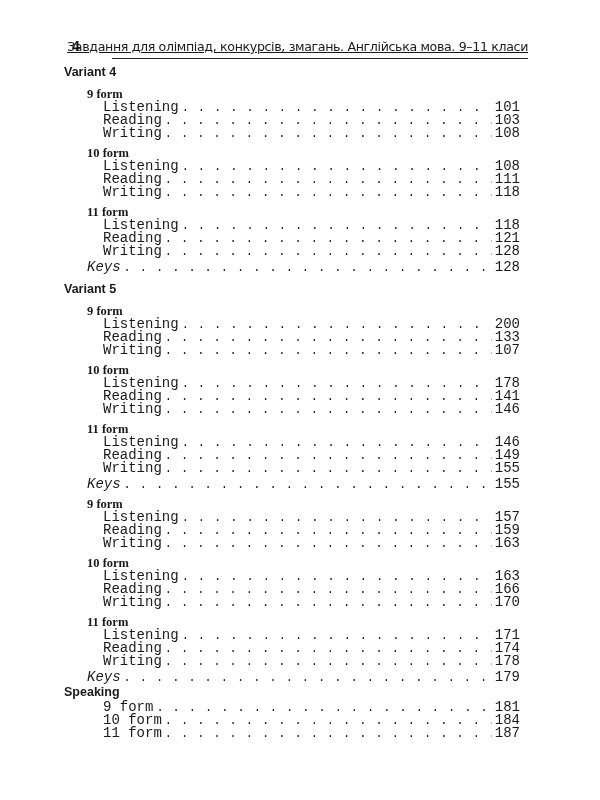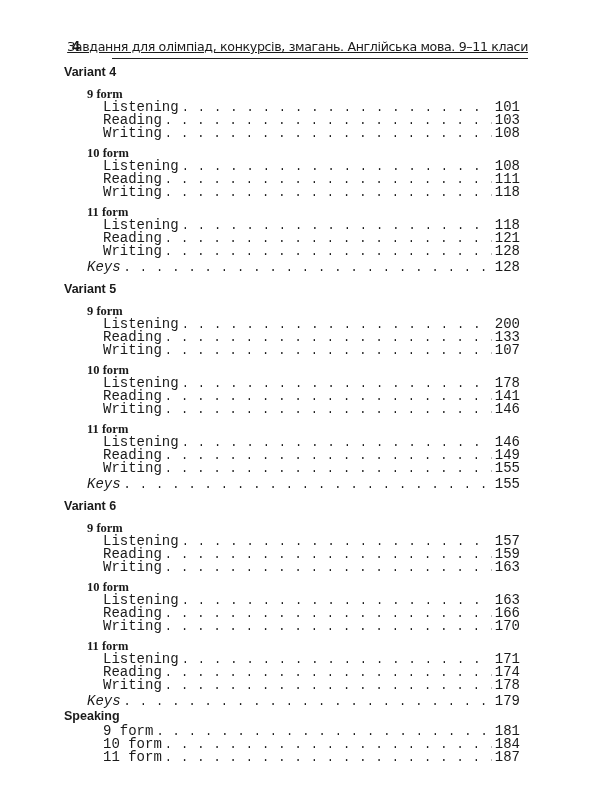--- a/index.html
+++ b/index.html
@@ -180,21 +180,20 @@
       </div>
 
     <div class="entry keys">
         <span class="label">Keys</span>
         <span class="leader"></span>
         <span class="page">155</span>
       </div>
   </div>
 
   <div class="variant">
-    <div class="variant-title">Variant 6</div>
     <div class="form-title">9 form</div>
     <div class="entry">
         <span class="label">Listening</span>
         <span class="leader"></span>
         <span class="page">157</span>
       </div>
     <div class="entry">
         <span class="label">Reading</span>
         <span class="leader"></span>
         <span class="page">159</span>

